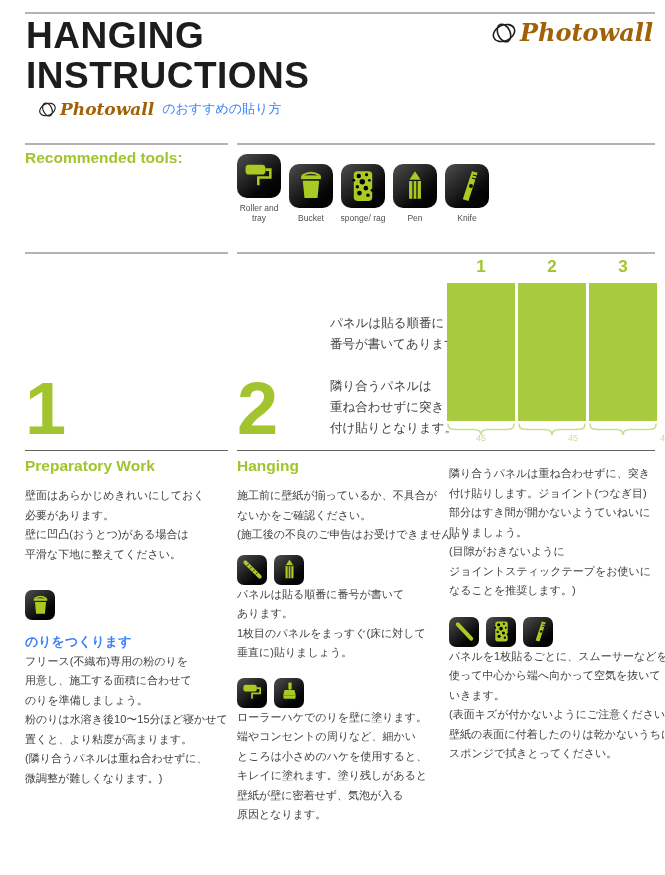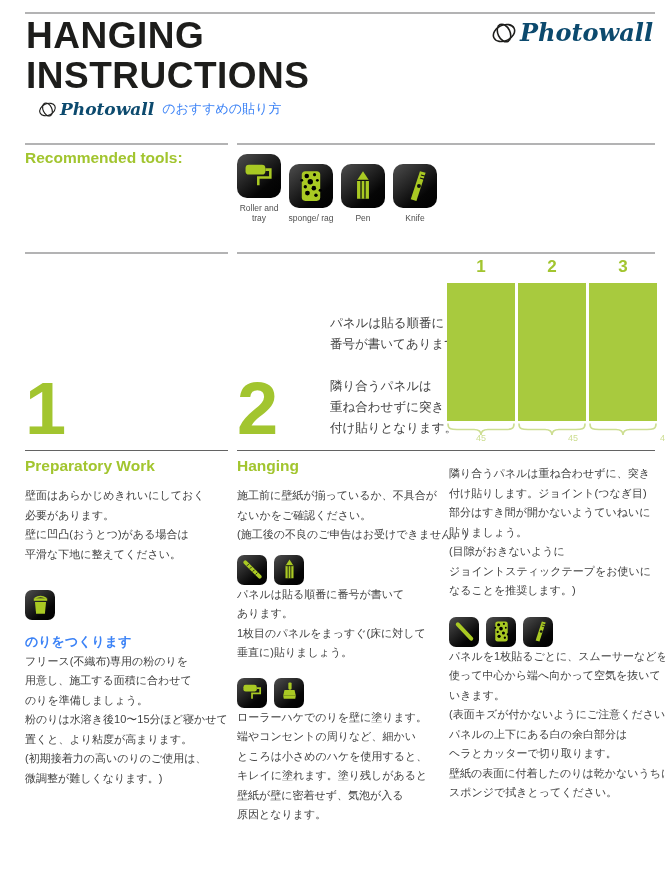--- a/index.html
+++ b/index.html
@@ -4,21 +4,21 @@
 <style>
   html,body{margin:0;padding:0;background:#fff;}
   .page{position:relative;width:665px;height:875px;background:#ffffff;overflow:hidden;
         font-family:"Liberation Sans", sans-serif;color:#414141;}
   .hline{position:absolute;height:2px;background:#b3b3b4;}
   .numline{position:absolute;height:1px;background:#636363;}
 
   .title{position:absolute;left:26px;top:16px;margin:0;
          font:800 37px/40px "Liberation Sans", sans-serif;letter-spacing:.5px;color:#1d1d1b;}
 
-  .brand{display:flex;align-items:center;gap:3px;color:#0c4a6e;}
+  .brand{display:flex;align-items:center;gap:3px;color:#a16207;}
   .brand-main{position:absolute;top:18px;right:12px;}
   .logo-text{font-family:"DejaVu Serif", serif;font-style:italic;font-weight:700;}
   .brand-main .logo-text{font-size:24px;}
   .brand-sub .logo-text{font-size:17px;}
   .logo-o{display:block;}
 
   .subtitle{position:absolute;left:38px;top:99px;display:flex;align-items:center;gap:8px;}
   .subtitle-suffix{font-size:13px;color:#3b82f6;}
   .section-heading{position:absolute;font:700 15.5px/16px "Liberation Sans", sans-serif;color:#a2c52f;}
 
@@ -152,20 +152,28 @@
       <span class="tile t44">
           <svg viewBox="0 0 24 24">
             <use href="#sym-roller"></use>
           </svg>
         </span>
       <span class="tool-label">Roller and tray</span>
     </div>
     <div class="tool">
       <span class="tile t44">
           <svg viewBox="0 0 24 24">
+            <use href="#sym-bucket"></use>
+          </svg>
+        </span>
+      <span class="tool-label">Bucket</span>
+    </div>
+    <div class="tool">
+      <span class="tile t44">
+          <svg viewBox="0 0 24 24">
             <use href="#sym-sponge"></use>
           </svg>
         </span>
       <span class="tool-label">sponge/ rag</span>
     </div>
     <div class="tool">
       <span class="tile t44">
           <svg viewBox="0 0 24 24">
             <use href="#sym-pencil"></use>
           </svg>
@@ -239,21 +247,21 @@
             <use href="#sym-bucket"></use>
           </svg>
         </span>
     </div>
     <div class="subhead mt12">のりをつくります</div>
     <p class="mt14">フリース(不織布)専用の粉のりを
 用意し、施工する面積に合わせて
 のりを準備しましょう。</p>
     <p class="mt13">粉のりは水溶き後10〜15分ほど寝かせて
 置くと、より粘度が高まります。
-(初期接着力の高いのりのご使用は、
+(隣り合うパネルは重ね合わせずに、
 微調整が難しくなります。)</p>
   </div>
 
   <div class="col" style="left:237px;top:486px;">
     <p>施工前に壁紙が揃っているか、不具合が
 ないかをご確認ください。
 (施工後の不良のご申告はお受けできません。)</p>
     <div class="icon-row mt10">
       <span class="tile t30">
           <svg viewBox="0 0 24 24">
@@ -312,19 +320,17 @@
       <span class="tile t30">
           <svg viewBox="0 0 24 24">
             <use href="#sym-knife"></use>
           </svg>
         </span>
     </div>
     <p class="mt20">パネルを1枚貼るごとに、スムーサーなどを
 使って中心から端へ向かって空気を抜いて
 いきます。
 (表面キズが付かないようにご注意ください。)</p>
-    <p class="mt14">パネルの上下にある白の余白部分は
-ヘラとカッターで切り取ります。</p>
     <p class="mt16">壁紙の表面に付着したのりは乾かないうちに
 スポンジで拭きとってください。</p>
   </div>
 
 </div>
 
 </body></html>

